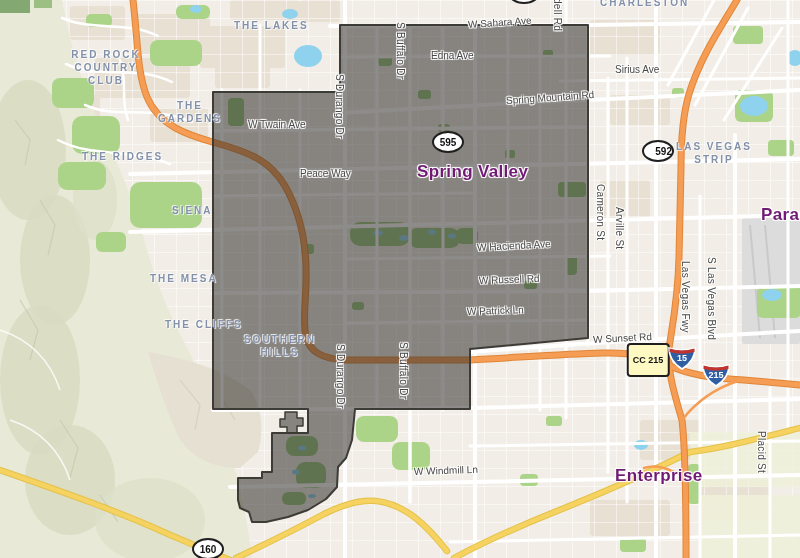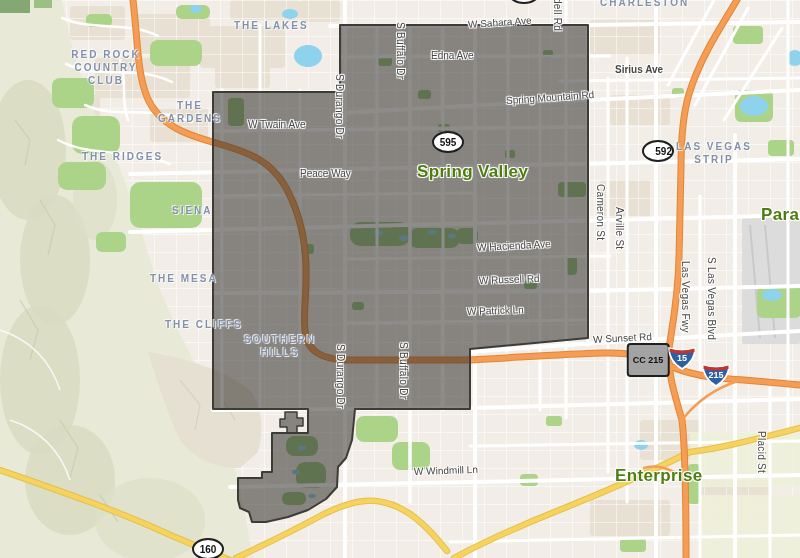--- a/index.html
+++ b/index.html
@@ -4,28 +4,28 @@
 <style>
   html,body{margin:0;padding:0;background:#ddd;}
   #map{position:relative;width:800px;height:558px;overflow:hidden;background:#f2eee7;
        font-family:"Liberation Sans",sans-serif;cursor:grab;}
   #map svg{position:absolute;left:0;top:0;}
   .lbl{position:absolute;white-space:nowrap;pointer-events:none;}
   .halo{text-shadow:0 0 2px #fff,0 0 2px #fff,1px 1px 0 rgba(255,255,255,.85),
         -1px -1px 0 rgba(255,255,255,.85),1px -1px 0 rgba(255,255,255,.85),-1px 1px 0 rgba(255,255,255,.85);}
   .street{font-size:10px;color:#474747;}
   .vstreet{transform-origin:0 0;transform:rotate(90deg);letter-spacing:.03em;}
-  .city{font-size:17px;font-weight:700;color:#4d7c0f;letter-spacing:.02em;}
+  .city{font-size:17px;font-weight:700;color:#701a75;letter-spacing:.02em;}
   .hood{font-size:10px;font-weight:700;color:#8290a9;letter-spacing:2px;text-align:center;
         line-height:13px;white-space:normal;text-shadow:0 0 2px rgba(255,255,255,.9),1px 1px 0 rgba(255,255,255,.7),-1px -1px 0 rgba(255,255,255,.7);}
   .hood1{white-space:nowrap;}
   .oval{position:absolute;background:#fff;border:2px solid #1f1f1f;border-radius:50%;
         width:28px;height:18px;display:flex;align-items:center;justify-content:center;
         font-size:10px;font-weight:700;color:#111;transform:translate(-50%,-50%);}
-  .pill{position:absolute;background:#a3a3a3;border:2px solid #1f1f1f;border-radius:4px;
+  .pill{position:absolute;background:#fef9c3;border:2px solid #1f1f1f;border-radius:4px;
         padding:10px 4px;font-size:9px;font-weight:700;color:#111;transform:translate(-50%,-50%);}
   .ishield{position:absolute;width:28px;height:26px;transform:translate(-50%,-50%);}
   .ishield .num{position:absolute;left:0;top:9px;width:100%;text-align:center;
         font-size:9px;font-weight:700;color:#fff;}
   .rot-m4{transform:rotate(-4deg);transform-origin:left center;}
   .rot-m3{transform:rotate(-3deg);transform-origin:left center;}
   .rot-m2{transform:rotate(-2deg);transform-origin:left center;}
 </style>
 </head>
 <body>
@@ -216,21 +216,21 @@
   <div class="lbl hood hood1" style="left:172px;top:204px;">SIENA</div>
   <div class="lbl hood hood1" style="left:150px;top:272px;">THE MESA</div>
   <div class="lbl hood hood1" style="left:165px;top:318px;">THE CLIFFS</div>
   <div class="lbl hood" style="left:238px;top:333px;width:84px;">SOUTHERN HILLS</div>
   <div class="lbl hood" style="left:668px;top:140px;width:92px;">LAS VEGAS STRIP</div>
 
   <div class="lbl street halo rot-m4" style="left:468px;top:19px;">W Sahara Ave</div>
   <div class="lbl street halo" style="left:431px;top:50px;">Edna Ave</div>
   <div class="lbl street halo rot-m4" style="left:506px;top:95px;">Spring Mountain Rd</div>
   <div class="lbl street halo" style="left:248px;top:111px;margin-top:8px;">W Twain Ave</div>
-  <div class="lbl street halo" style="left:615px;top:64px;font-weight:bold;">Sirius Ave</div>
+  <div class="lbl street halo" style="left:615px;top:64px;">Sirius Ave</div>
   <div class="lbl street halo" style="left:300px;top:168px;">Peace Way</div>
   <div class="lbl street halo rot-m3" style="left:477px;top:242px;">W Hacienda Ave</div>
   <div class="lbl street halo rot-m2" style="left:479px;top:275px;">W Russell Rd</div>
   <div class="lbl street halo rot-m2" style="left:467px;top:306px;">W Patrick Ln</div>
   <div class="lbl street halo rot-m3" style="left:593px;top:334px;">W Sunset Rd</div>
   <div class="lbl street halo rot-m2" style="left:414px;top:466px;">W Windmill Ln</div>
 
   <div class="lbl street halo vstreet" style="left:406px;top:22px;">S Buffalo Dr</div>
   <div class="lbl street halo vstreet" style="left:345px;top:74px;">S Durango Dr</div>
   <div class="lbl street halo vstreet" style="left:346px;top:344px;">S Durango Dr</div>

